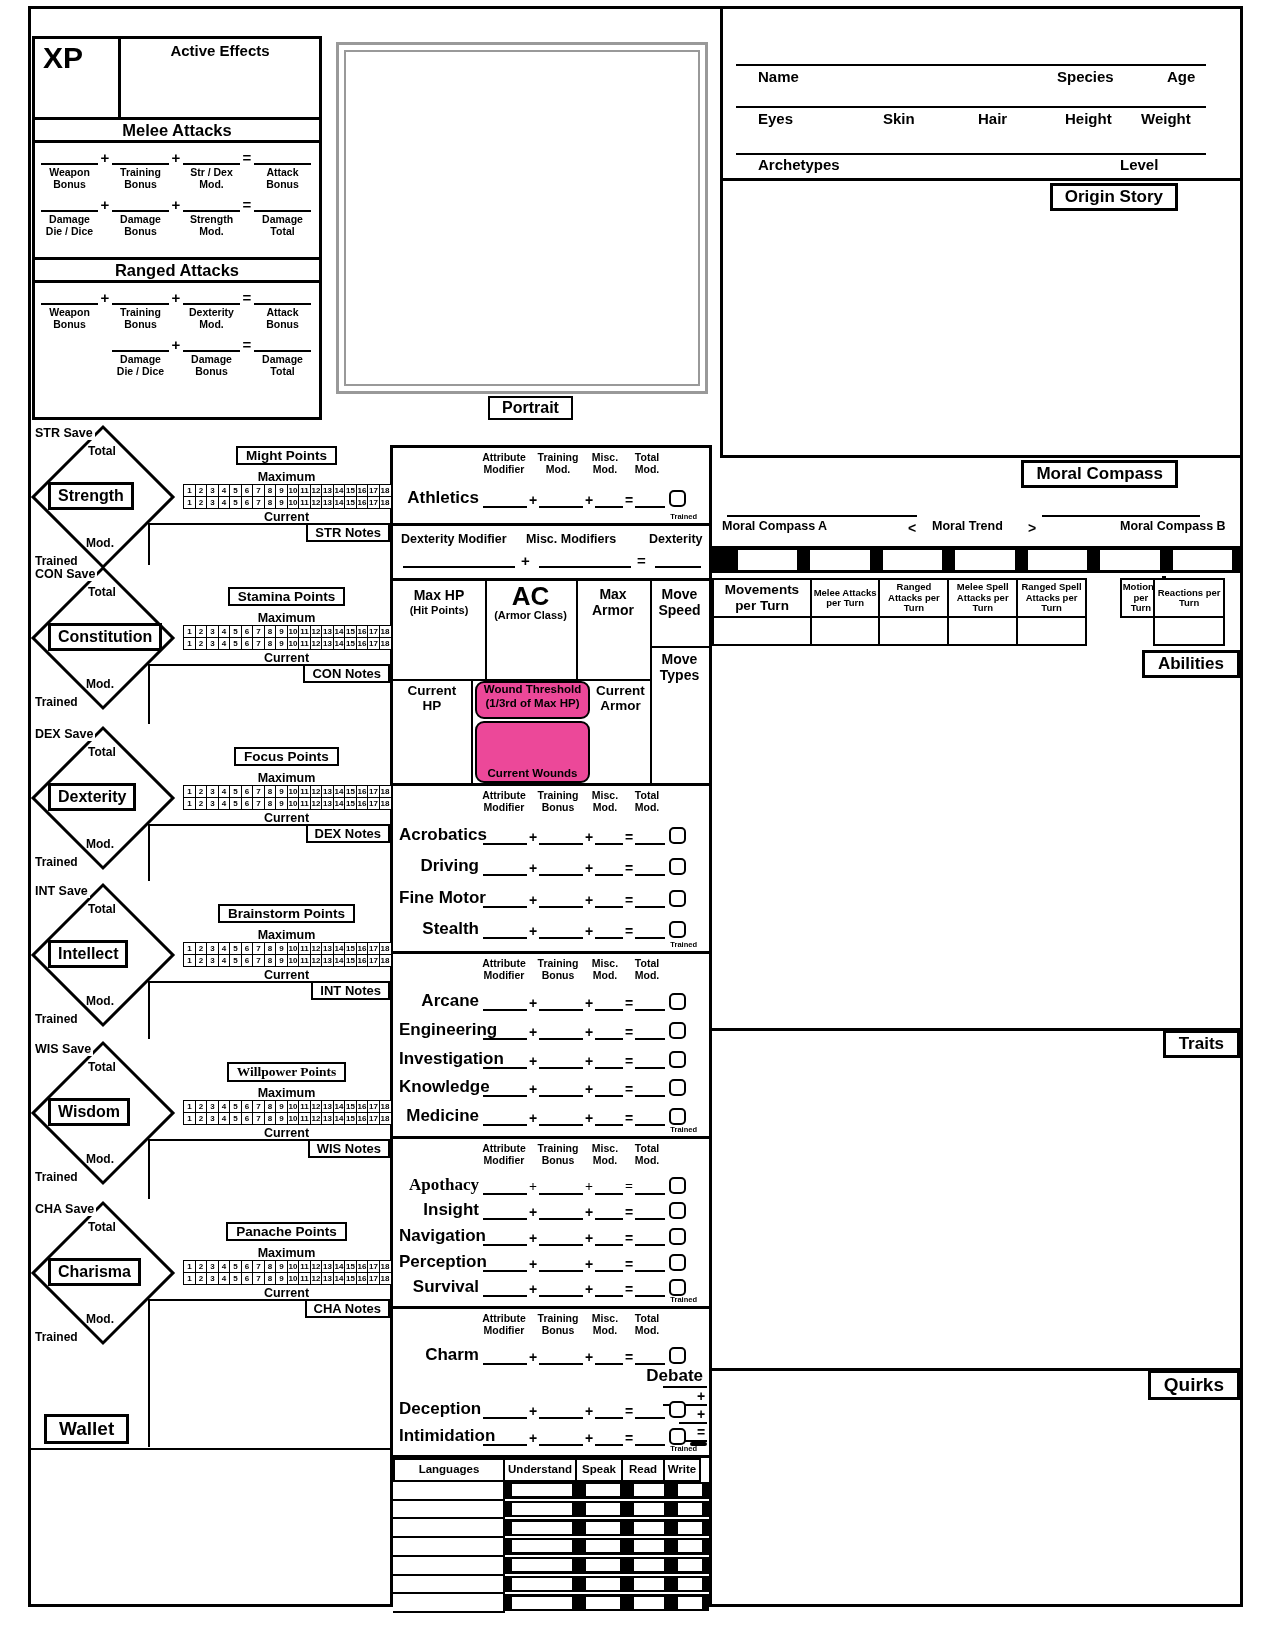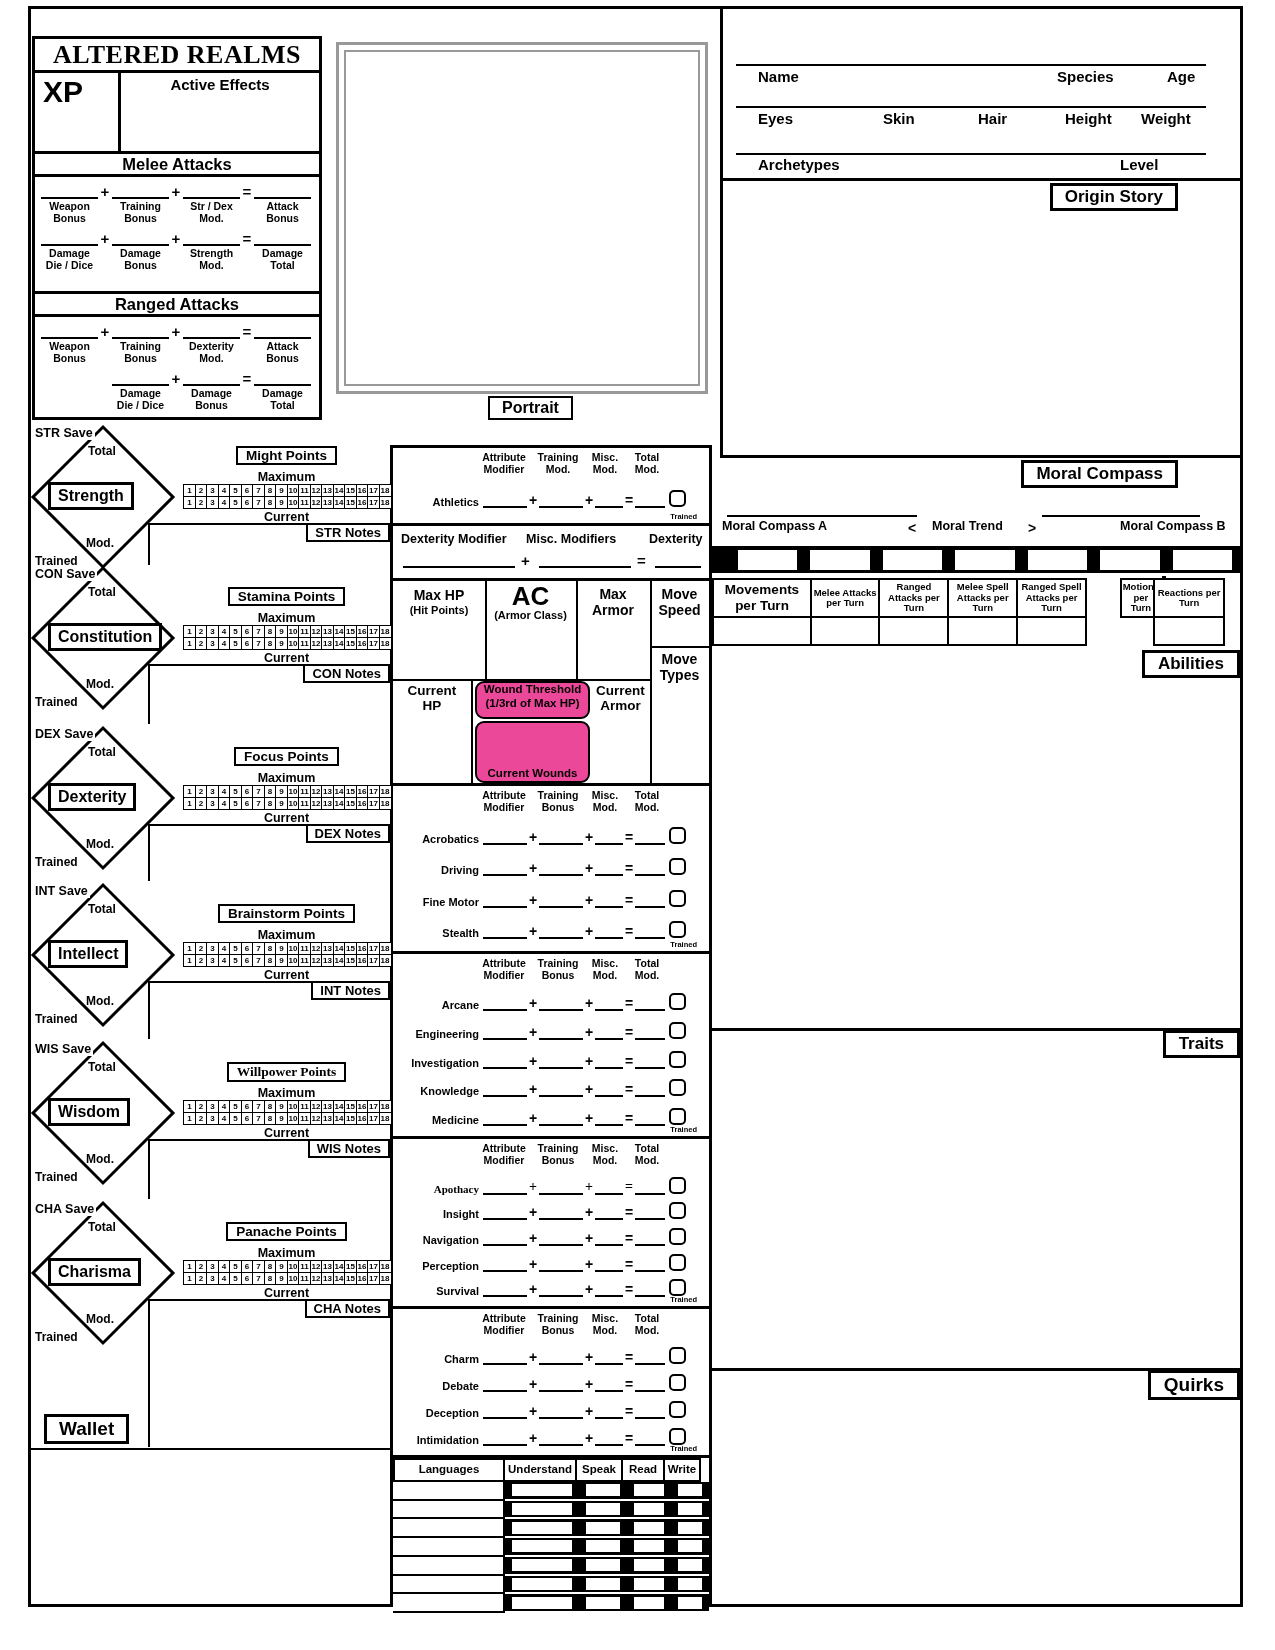--- a/index.html
+++ b/index.html
@@ -56,21 +56,21 @@
 .iop{position:absolute;top:26px;font-weight:bold;font-size:15px}
 #stats-block{position:absolute;left:0;top:130px;width:316px;height:205px;border-top:3px solid #000}
 .rbox{position:absolute;border:2.5px solid #000;border-radius:9px;background:#ec4899}
 .statlbl{position:absolute;font-weight:bold;text-align:center}
 
 .skillblock{position:absolute;left:0;width:316px;border-top:3px solid #000}
 .noborder{border-top:none !important}
 .shdr{position:absolute;top:4px;left:0;width:316px;display:flex}
 .shname{font-weight:bold;font-size:10.5px;line-height:1.12;text-align:center;white-space:pre-line}
 .srow{position:absolute;display:flex;align-items:flex-end;left:6px;width:308px;height:26px}
-.sname{font-weight:bold;font-size:11px;text-align:right;white-space:nowrap;width:84px;padding-right:4px}
+.sname{font-weight:bold;font-size:17px;text-align:right;white-space:nowrap;width:84px;padding-right:4px}
 .sblank{border-bottom:2px solid #000;height:17px}
 .sop{width:12px;font-weight:bold;font-size:14px;height:17px;display:flex;align-items:flex-end;justify-content:center}
 .scb{width:17px;height:17px;border:2.5px solid #000;border-radius:5px;margin-left:4px;margin-bottom:1px;background:#fff}
 .strained{position:absolute;right:12px;bottom:2px;font-weight:bold;font-size:7.5px}
 
 .lghead{border:2px solid #000;font:bold 11.5px/1 "Liberation Sans",sans-serif;display:flex;align-items:center;justify-content:center;background:#fff}
 .lghead+.lghead{margin-left:-2px}
 .lgname{border-right:2px solid #000;border-bottom:2px solid #000;background:#fff}
 .lgcheck{background:#000;display:flex;align-items:center;justify-content:center;border-bottom:2px solid #fff}
 .lgbox{background:#fff;width:calc(100% - 14px);height:12px}
@@ -87,21 +87,20 @@
 .noteslbl{position:absolute;right:0;top:-2.5px;background:#fff;border:2.5px solid #000;font-weight:bold;font-size:13px;padding:0 7px;white-space:nowrap}
 #wallet-label{position:absolute;left:44px;top:1414px;font-size:19px}
 </style>
 </head>
 <body>
 
 <div id="sheet">
   <div id="sheet-border"></div>
 
   <div id="topleft">
-    <div id="title-box">ALTERED REALMS</div>
     <div id="xp-row">
       <div id="xp-cell"><span>XP</span></div>
       <div id="effects-cell"><span>Active Effects</span></div>
     </div>
     <div class="atk-header">Melee Attacks</div>
     <div id="melee-rows">
         <div class="frow">
           <div class="fcol">
             <div class="fblank"></div>
             <div class="flabel">Weapon
@@ -564,21 +563,21 @@
           <div class="sname">Charm</div>
           <div class="sblank" style="width: 44px;"></div>
           <div class="sop">+</div>
           <div class="sblank" style="width: 44px;"></div>
           <div class="sop">+</div>
           <div class="sblank" style="width: 28px;"></div>
           <div class="sop">=</div>
           <div class="sblank" style="width: 30px;"></div>
           <div class="scb"></div>
         </div>
-        <div class="srow" style="top: 57.125px;">
+        <div class="srow" style="top: 57.125px; flex-direction: column;">
           <div class="sname">Debate</div>
           <div class="sblank" style="width: 44px;"></div>
           <div class="sop">+</div>
           <div class="sblank" style="width: 44px;"></div>
           <div class="sop">+</div>
           <div class="sblank" style="width: 28px;"></div>
           <div class="sop">=</div>
           <div class="sblank" style="width: 30px;"></div>
           <div class="scb"></div>
         </div>

